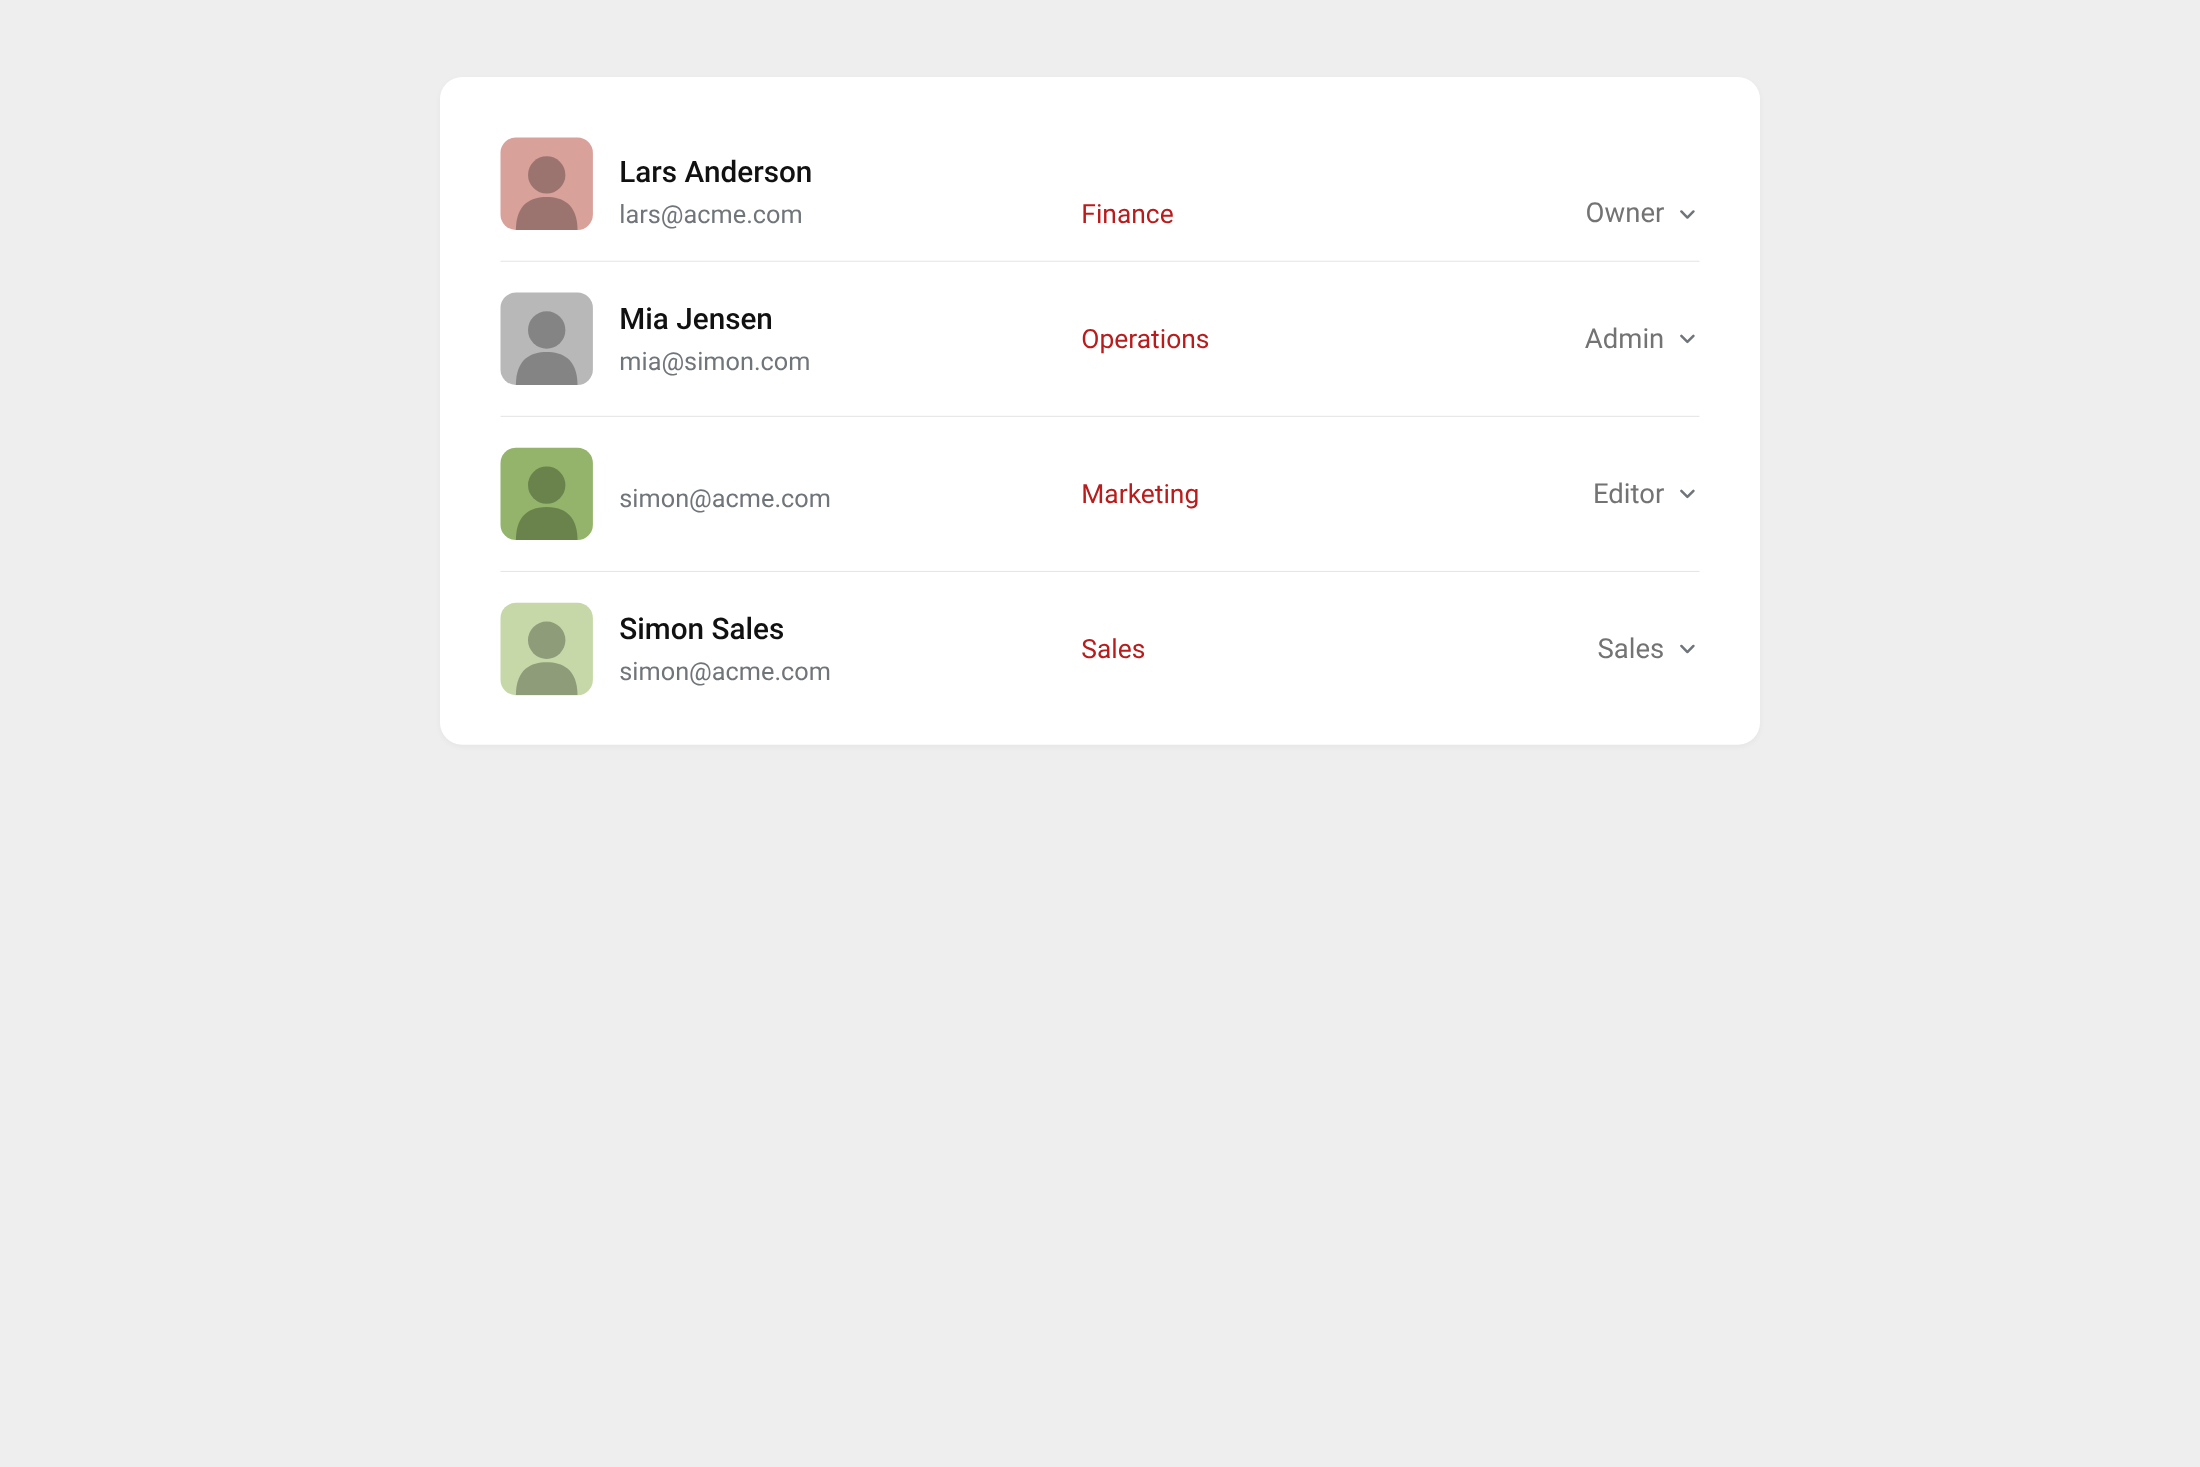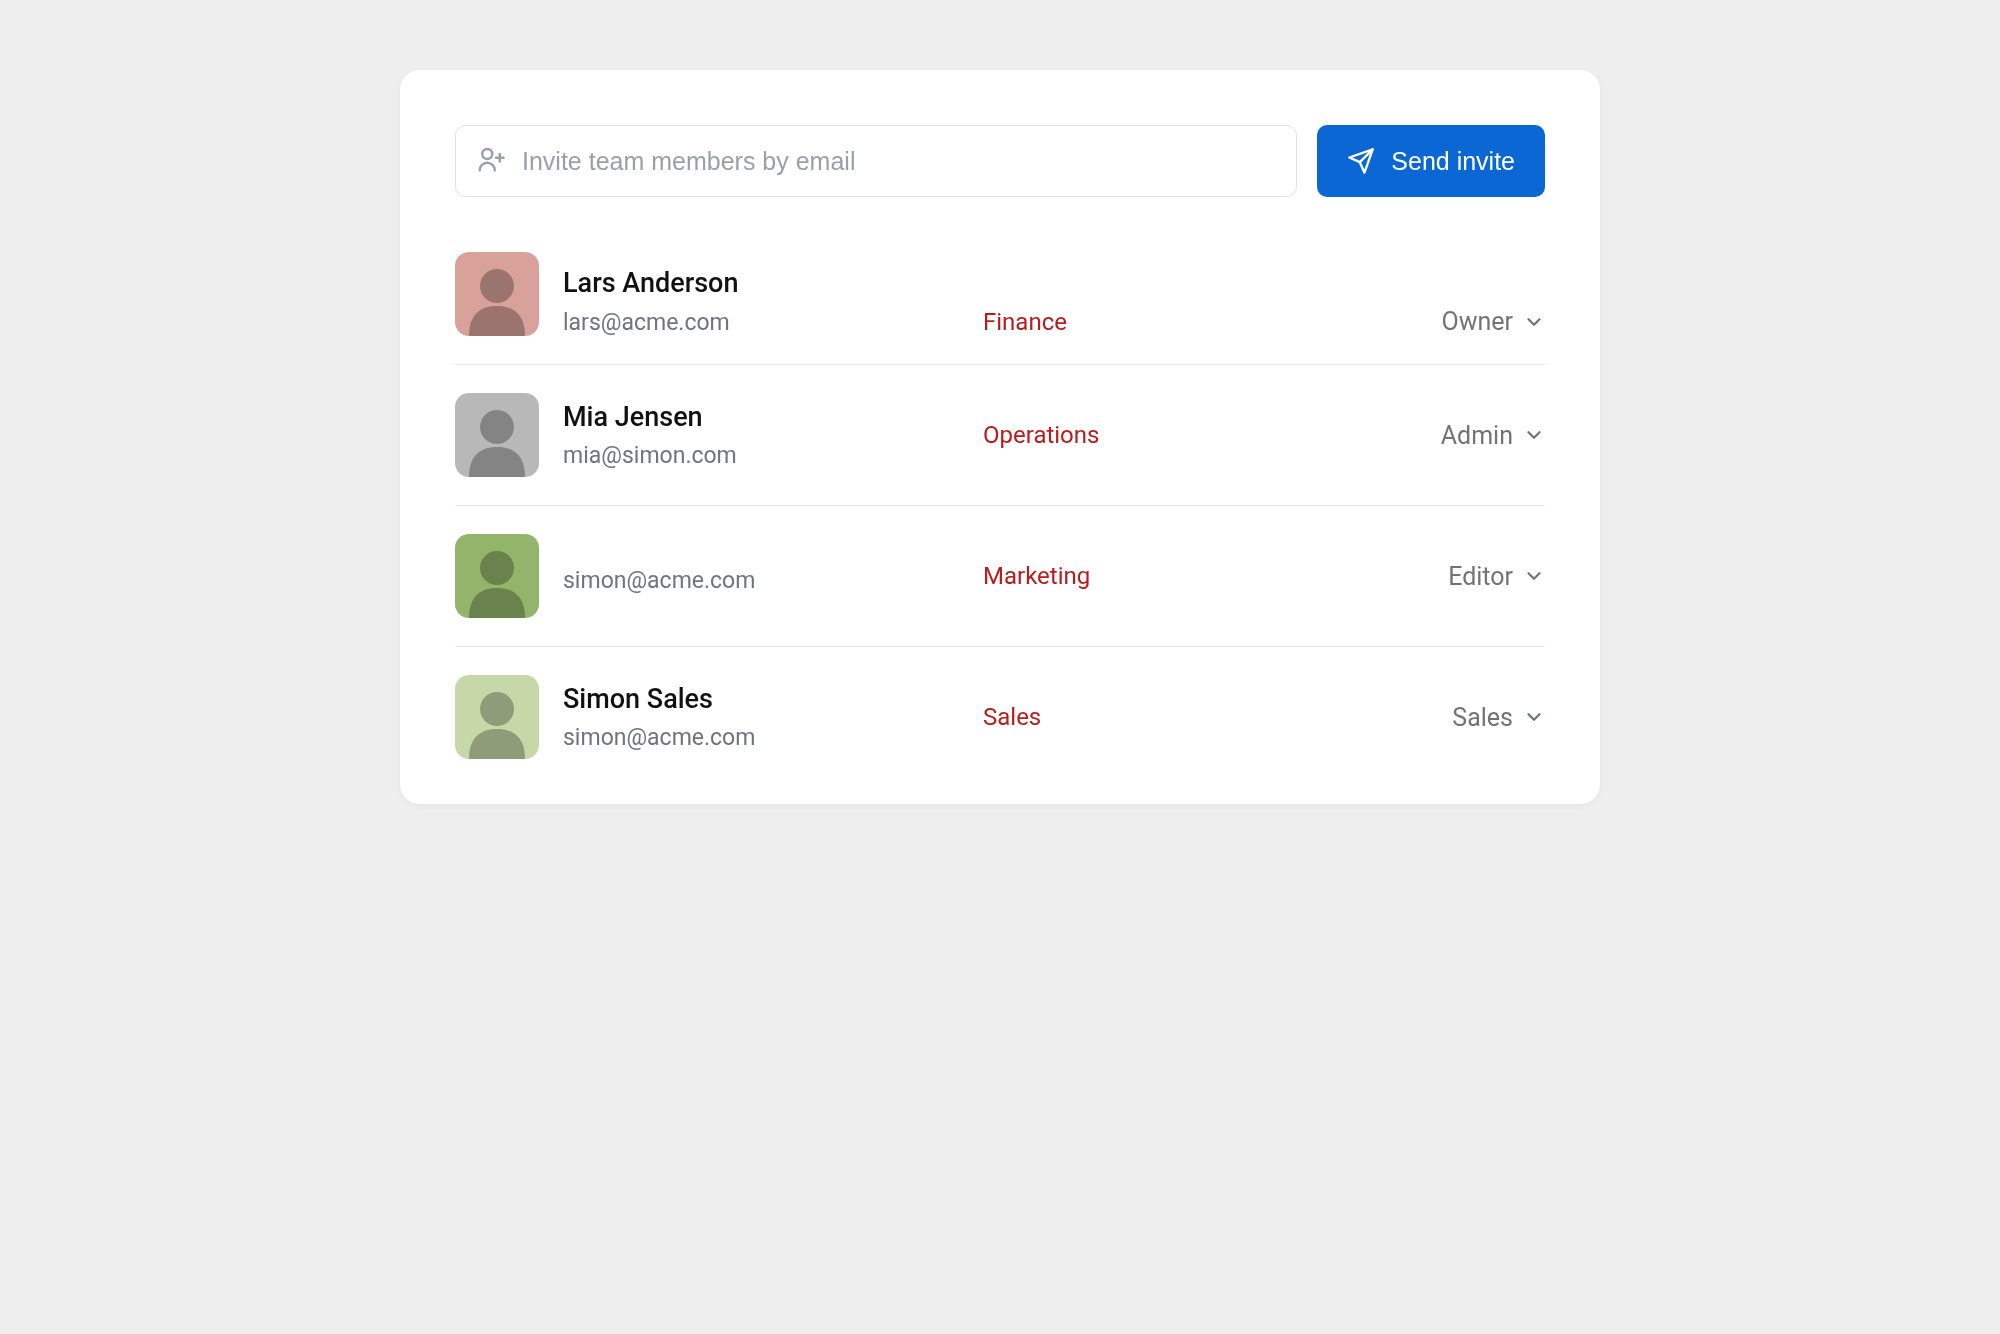--- a/index.html
+++ b/index.html
@@ -109,42 +109,20 @@
     cursor: pointer;
     user-select: none;
   }
   .role svg { display: block; }
 </style>
 </head>
 <body>
 
 <div class="card">
 
-  <div class="invite-row">
-    <div class="invite-input">
-      <span>
-        <svg width="30" height="30" viewBox="0 0 24 24" fill="none" stroke="#9aa0a6" stroke-width="2" stroke-linecap="round" stroke-linejoin="round">
-          <circle cx="9" cy="8" r="4"></circle>
-          <path d="M3 21c0-3.3 2.7-6 6-6s6 2.7 6 6"></path>
-          <line x1="19" y1="8" x2="19" y2="14"></line>
-          <line x1="16" y1="11" x2="22" y2="11"></line>
-        </svg>
-      </span>
-      <input type="text" placeholder="Invite team members by email" style="">
-    </div>
-    <button class="send-btn">
-      <span>
-        <svg width="28" height="28" viewBox="0 0 24 24" fill="none" stroke="#ffffff" stroke-width="2" stroke-linecap="round" stroke-linejoin="round">
-          <line x1="22" y1="2" x2="11" y2="13"></line>
-          <polygon points="22 2 15 22 11 13 2 9 22 2"></polygon>
-        </svg>
-      </span>
-      <span>Send invite</span>
-    </button>
-  </div>
 
   <div class="members">
 
     <div class="member-row">
       <div class="avatar" style="background:#d8a19a">
         <svg viewBox="0 0 84 84">
           <circle cx="42" cy="34" r="17" fill="rgba(0,0,0,0.28)"></circle>
           <path d="M14 84 C14 60 28 54 42 54 C56 54 70 60 70 84 Z" fill="rgba(0,0,0,0.28)"></path>
         </svg>
       </div>

